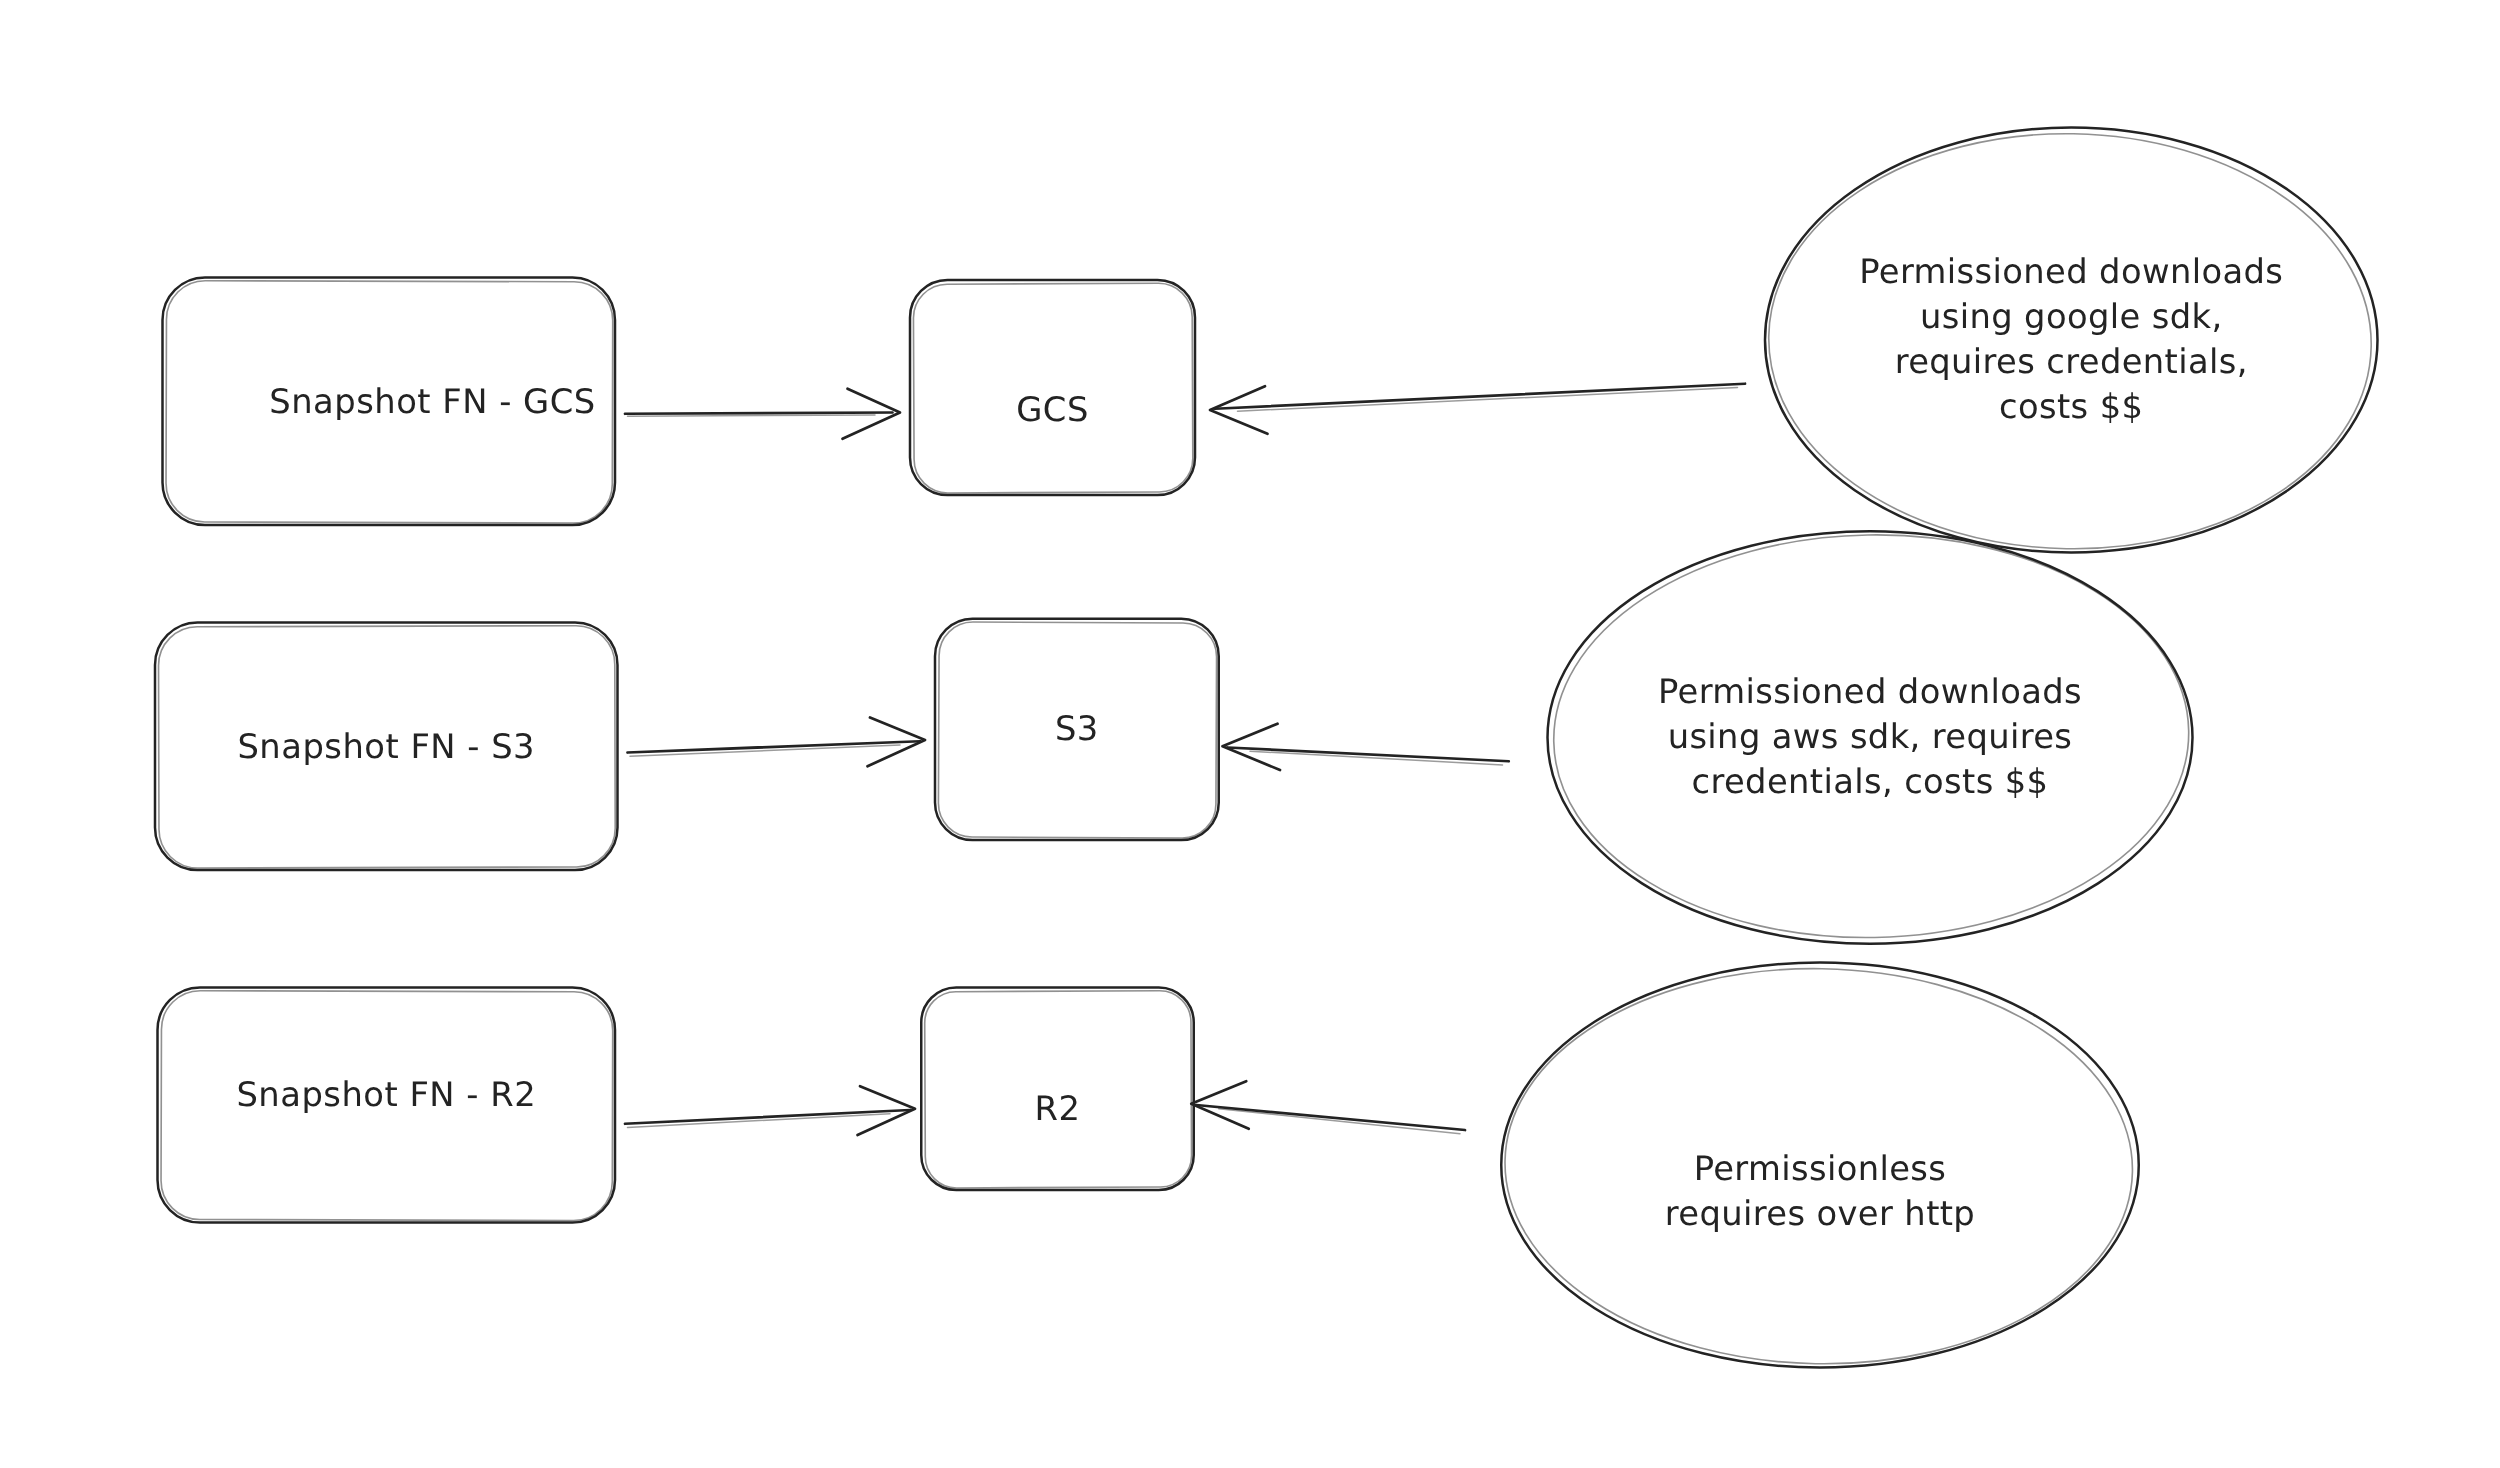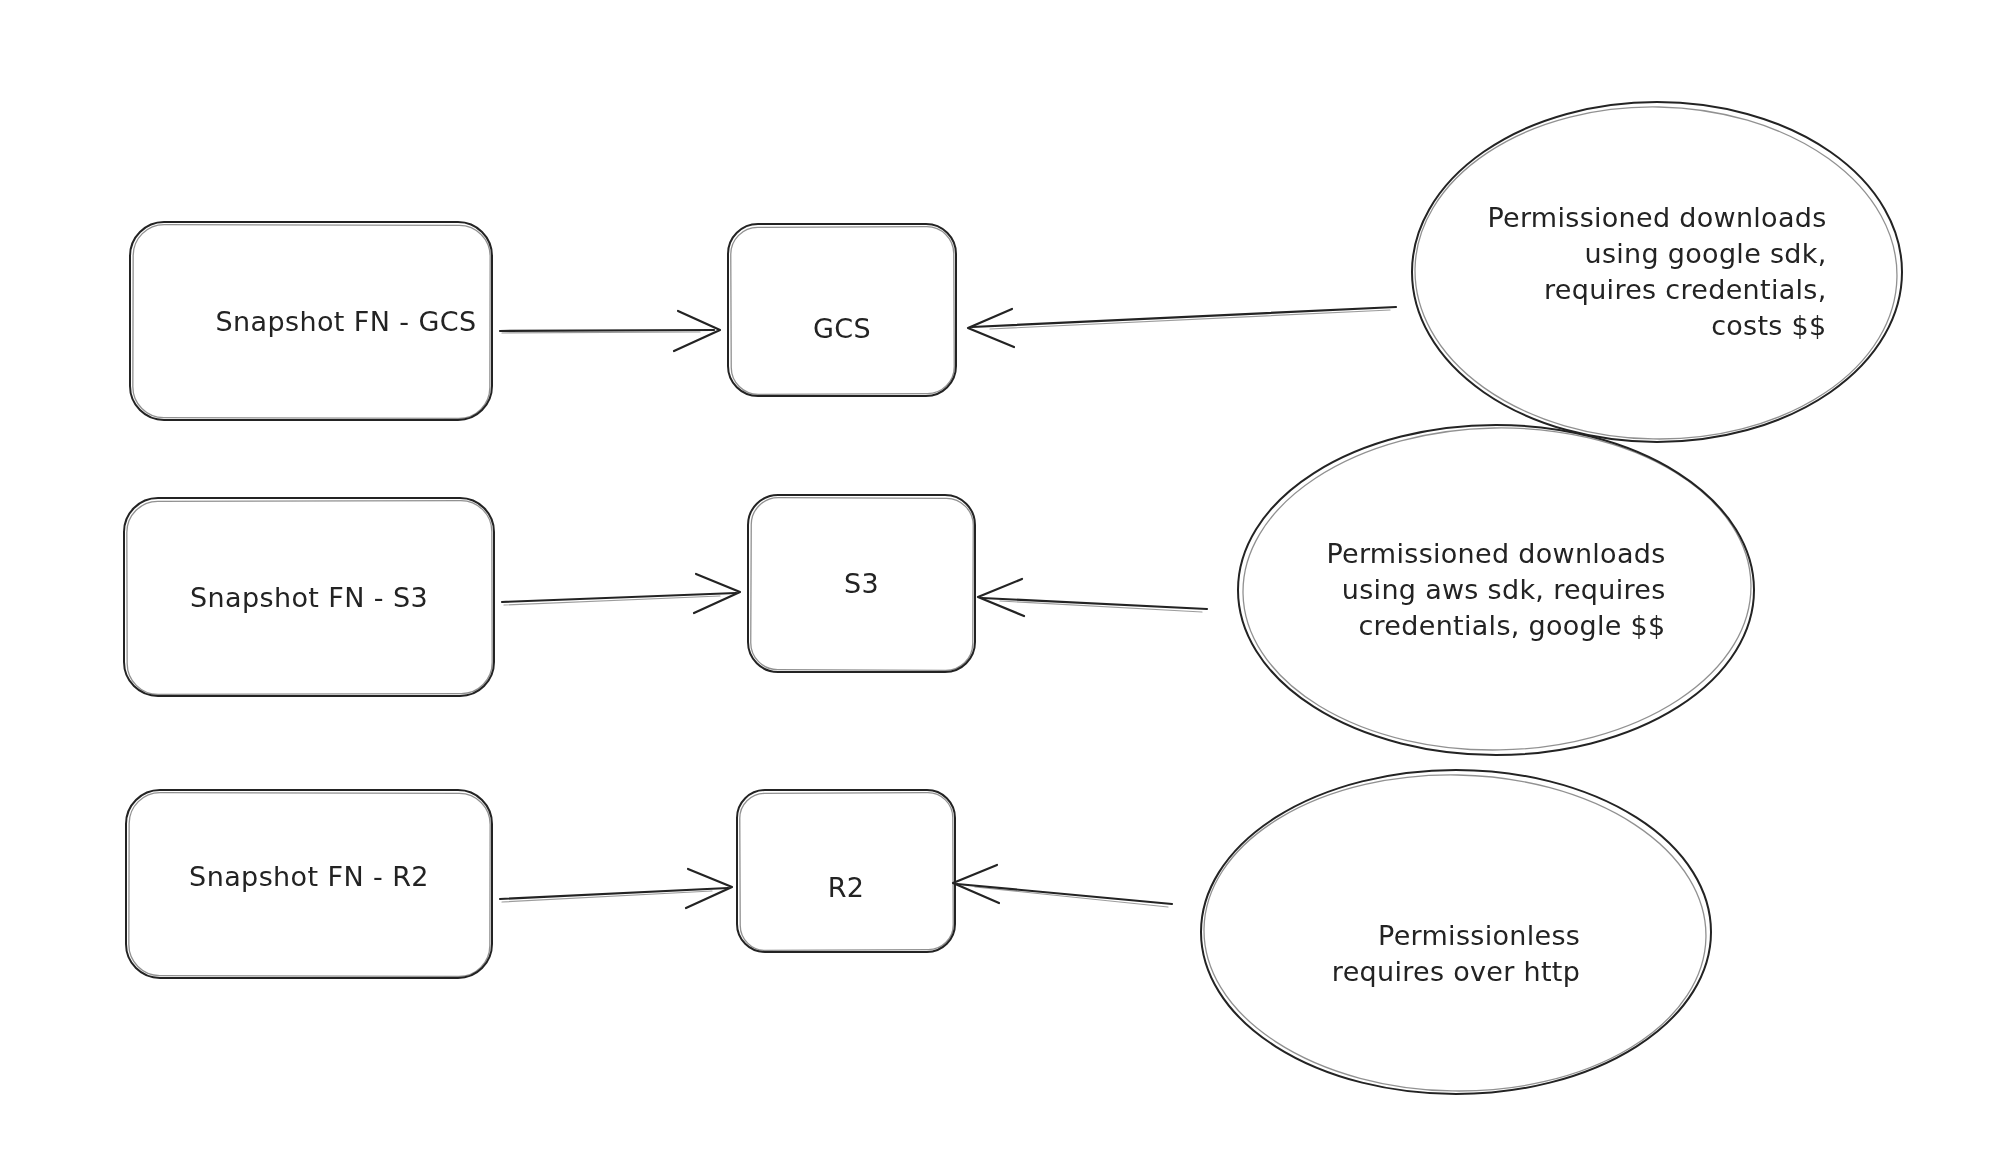--- a/index.html
+++ b/index.html
@@ -37,21 +37,21 @@
     text-align: center;
   }
   .node-label {
     font-size: 27px;
     letter-spacing: .4px;
     white-space: nowrap;
   }
   .note-inner {
     display: flex;
     flex-direction: column;
-    align-items: flex-end;
+    align-items: center;
     justify-content: center;
   }
   .note-line {
     font-size: 27px;
     line-height: 36px;
     letter-spacing: .3px;
     white-space: nowrap;
   }
 </style>
 </head>
@@ -151,21 +151,21 @@
         <div class="note-line">using google sdk,</div>
         <div class="note-line">requires credentials,</div>
         <div class="note-line">costs $$</div>
       </div>
     </div>
 
     <div class="label" style="left:1238px; top:425px; width:516px; height:330px;">
       <div class="note-inner">
         <div class="note-line">Permissioned downloads</div>
         <div class="note-line">using aws sdk, requires</div>
-        <div class="note-line">credentials, google $$</div>
+        <div class="note-line">credentials, costs $$</div>
       </div>
     </div>
 
     <div class="label" style="left:1201px; top:792px; width:510px; height:324px;">
       <div class="note-inner">
         <div class="note-line">Permissionless</div>
         <div class="note-line">requires over http</div>
       </div>
     </div>
 

